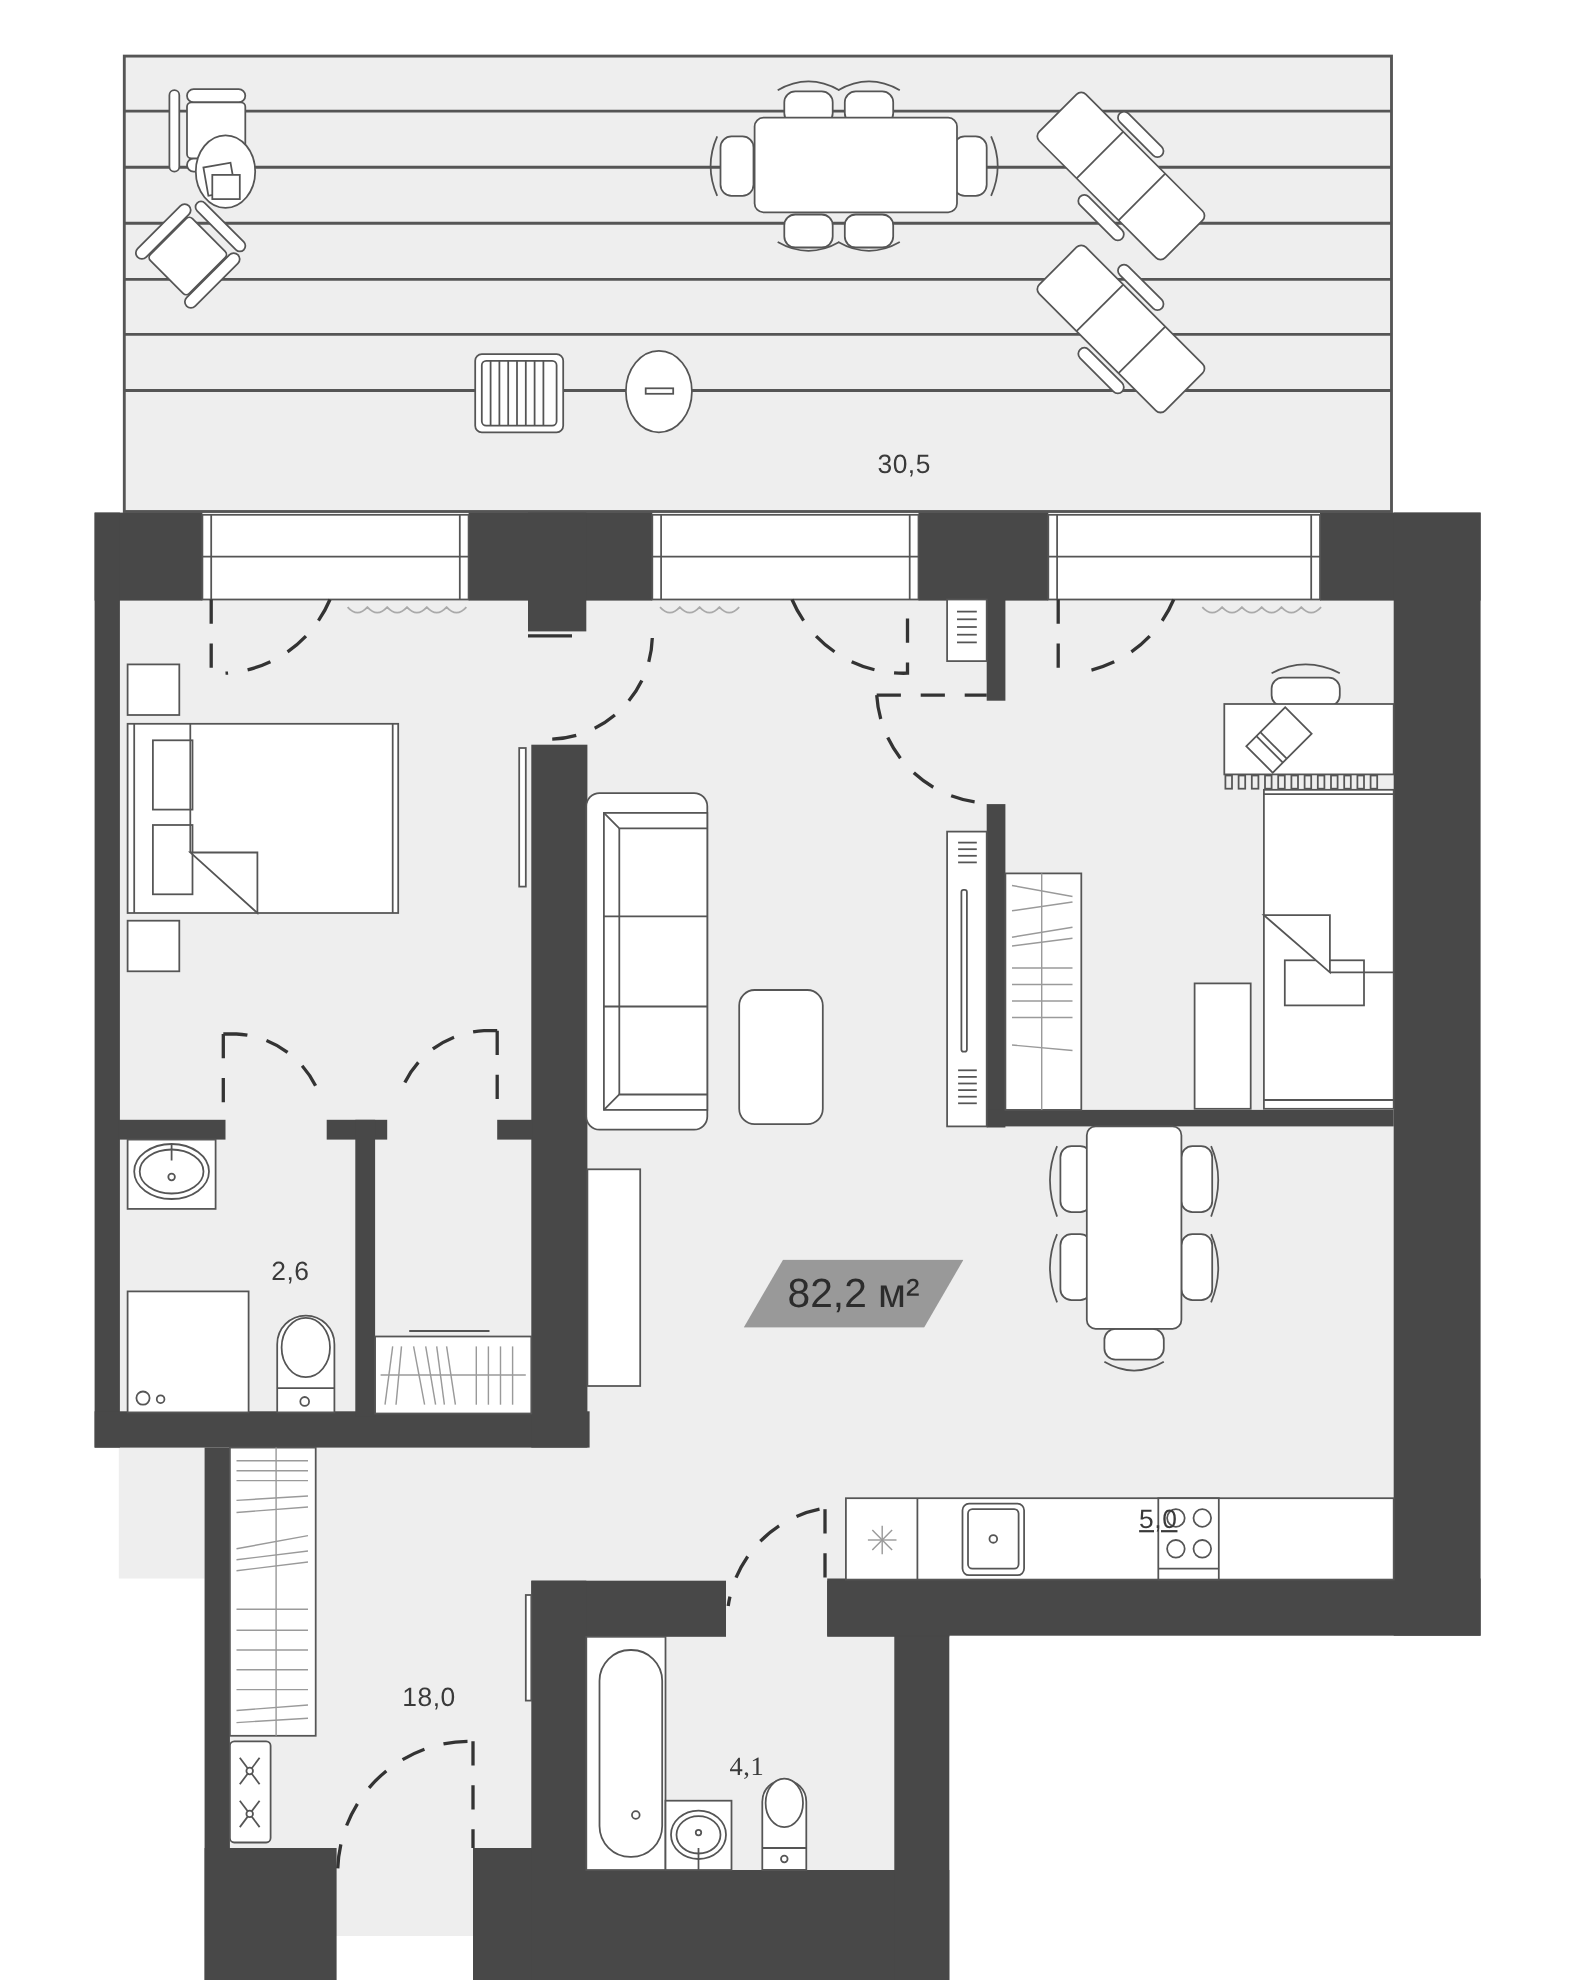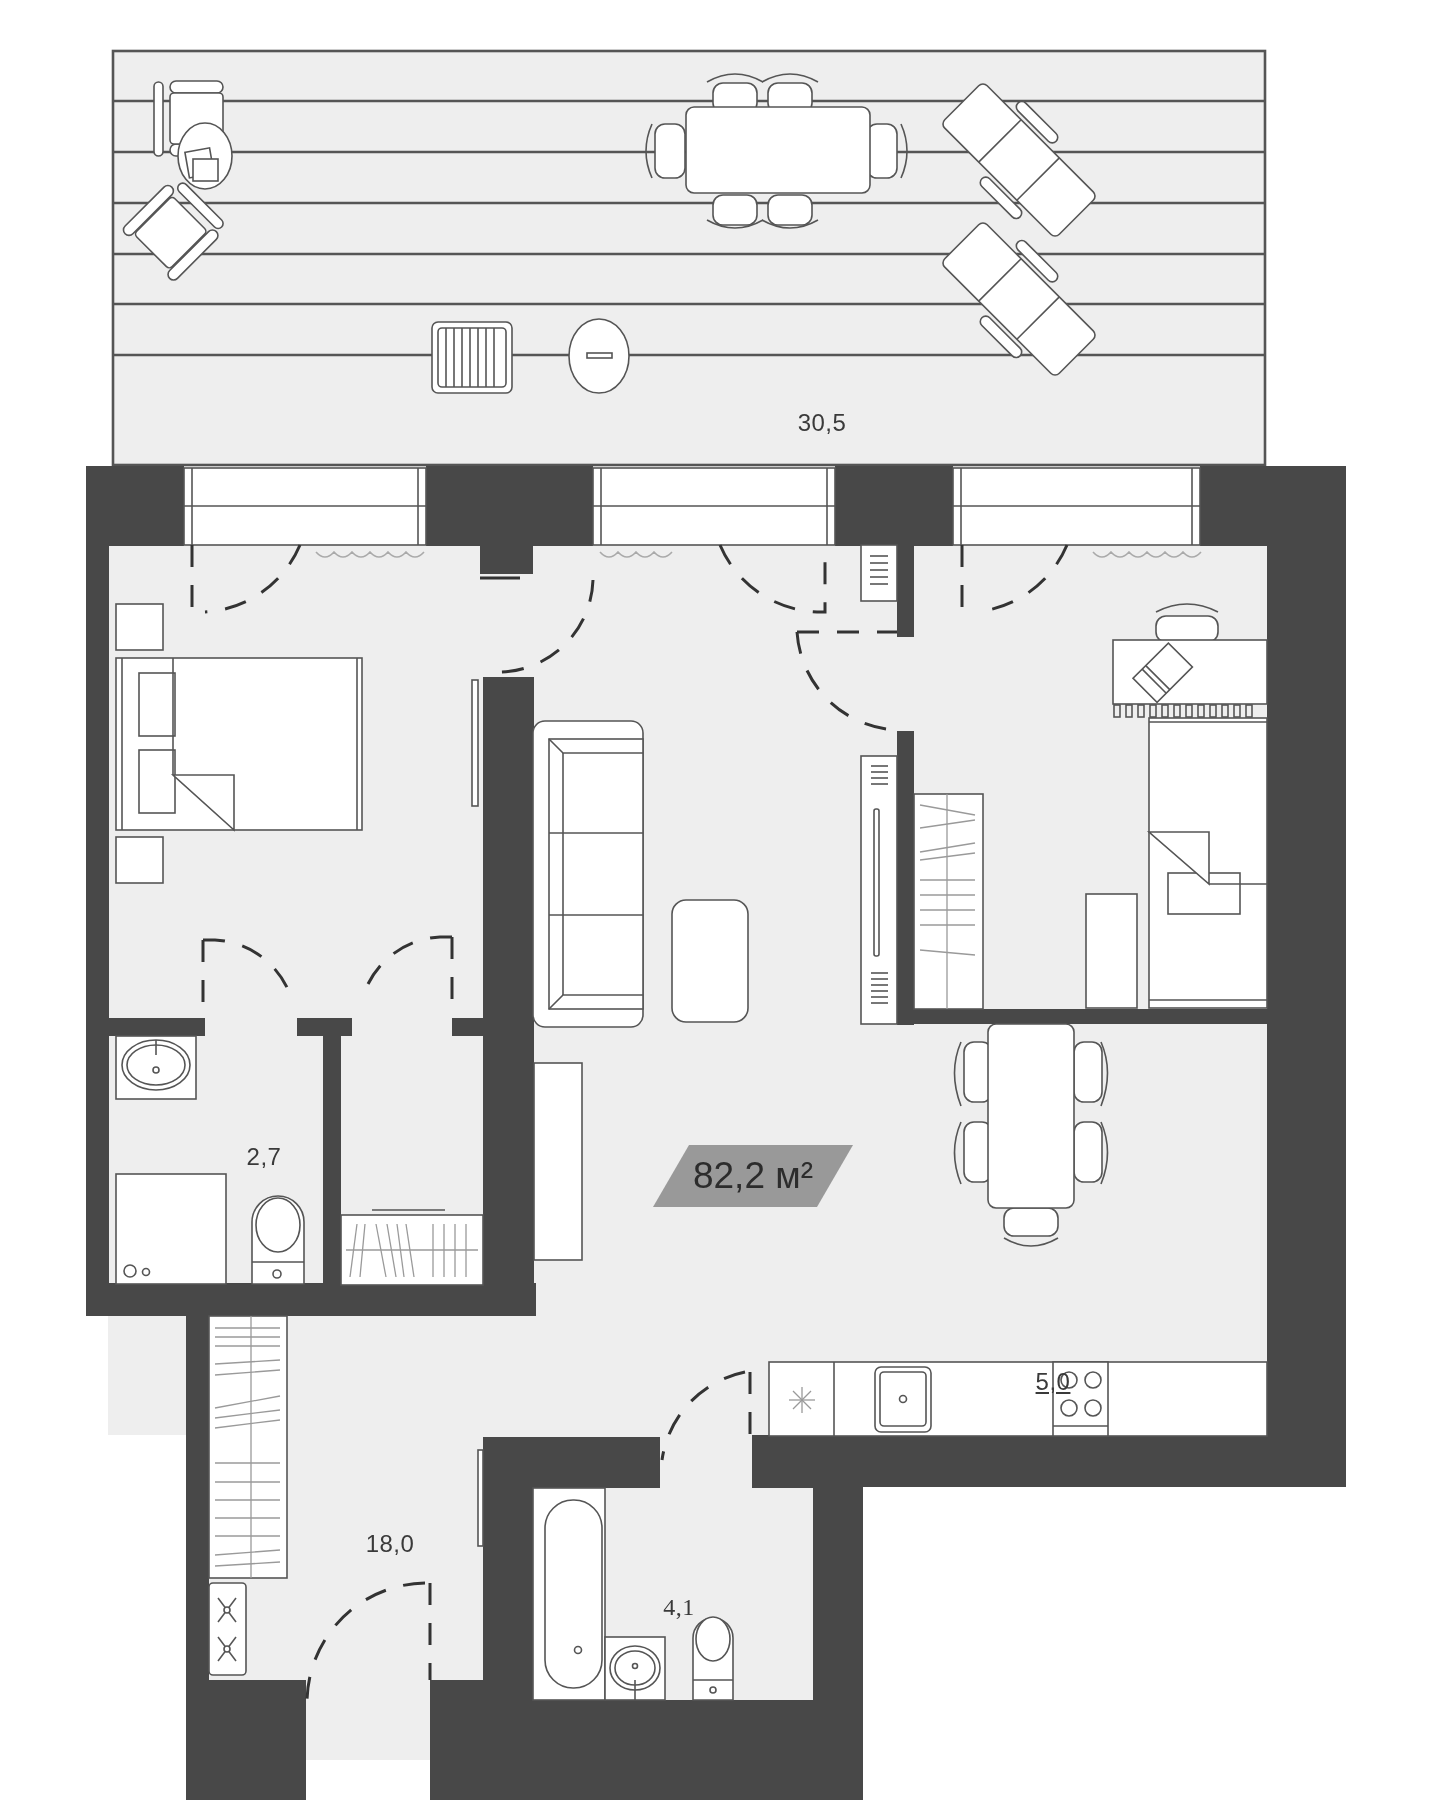--- a/index.html
+++ b/index.html
@@ -8,21 +8,21 @@
   .floor{fill:#eeeeee;}
   .wall{fill:#484848;}
   .f{fill:#ffffff;stroke:#555;stroke-width:1.6;}
   .fl{fill:none;stroke:#555;stroke-width:1.6;}
   .thin{fill:none;stroke:#9a9a9a;stroke-width:1.3;}
   .dash{fill:none;stroke:#333;stroke-width:3;stroke-dasharray:22 18;}
   .door-frame{fill:none;stroke:#333;stroke-width:3;}
   .deck{stroke:#555;stroke-width:2.6;}
   .wave{fill:none;stroke:#aaa;stroke-width:1.6;}
   .label{position:absolute;color:#3a3a3a;font-size:24px;letter-spacing:0.5px;transform:translate(-50%,-50%);white-space:nowrap;margin-top:44px;}
-  .total{position:absolute;left:653px;top:1145px;width:200px;height:62px;}
+  .total{position:absolute;left:676px;top:1145px;width:200px;height:62px;}
   .total-bg{position:absolute;inset:0;background:#999999;clip-path:polygon(18% 0,100% 0,82% 100%,0 100%);}
   .total-text{position:absolute;left:0;right:0;top:50%;transform:translateY(-50%);text-align:center;font-size:37px;color:#2c2c2c;}
 </style>
 </head>
 <body>
 
 <svg width="1436" height="1800" viewBox="0 0 1436 1800">
 
   <g>
     <rect x="113" y="51" width="1152" height="414" class="floor" stroke="#555" stroke-width="2.6"></rect>
@@ -434,21 +434,21 @@
           <circle cx="1093" cy="1380" r="8" class="f"></circle>
         <circle cx="1069" cy="1408" r="8" class="f"></circle>
           <circle cx="1093" cy="1408" r="8" class="f"></circle>
         <line x1="1053" y1="1426" x2="1108" y2="1426" class="fl"></line>
       </g>
     </g>
   </g>
 </svg>
 
 <div class="label" style="left:822px;top:379px;">30,5</div>
-<div class="label" style="left:264px;top:1113px;">2,7</div>
+<div class="label" style="left:264px;top:1113px;">2,6</div>
 <div class="label" style="left:1053px;top:1338px;text-decoration:underline;">5,0</div>
 <div class="label" style="left:390px;top:1500px;">18,0</div>
 <div class="label" style="left:679px;top:1563px;font-family:Liberation Serif, serif;">4,1</div>
 
 <div class="total">
   <div class="total-bg"></div>
   <div class="total-text">
     <span>82,2</span>
     <span>м²</span>
   </div>

